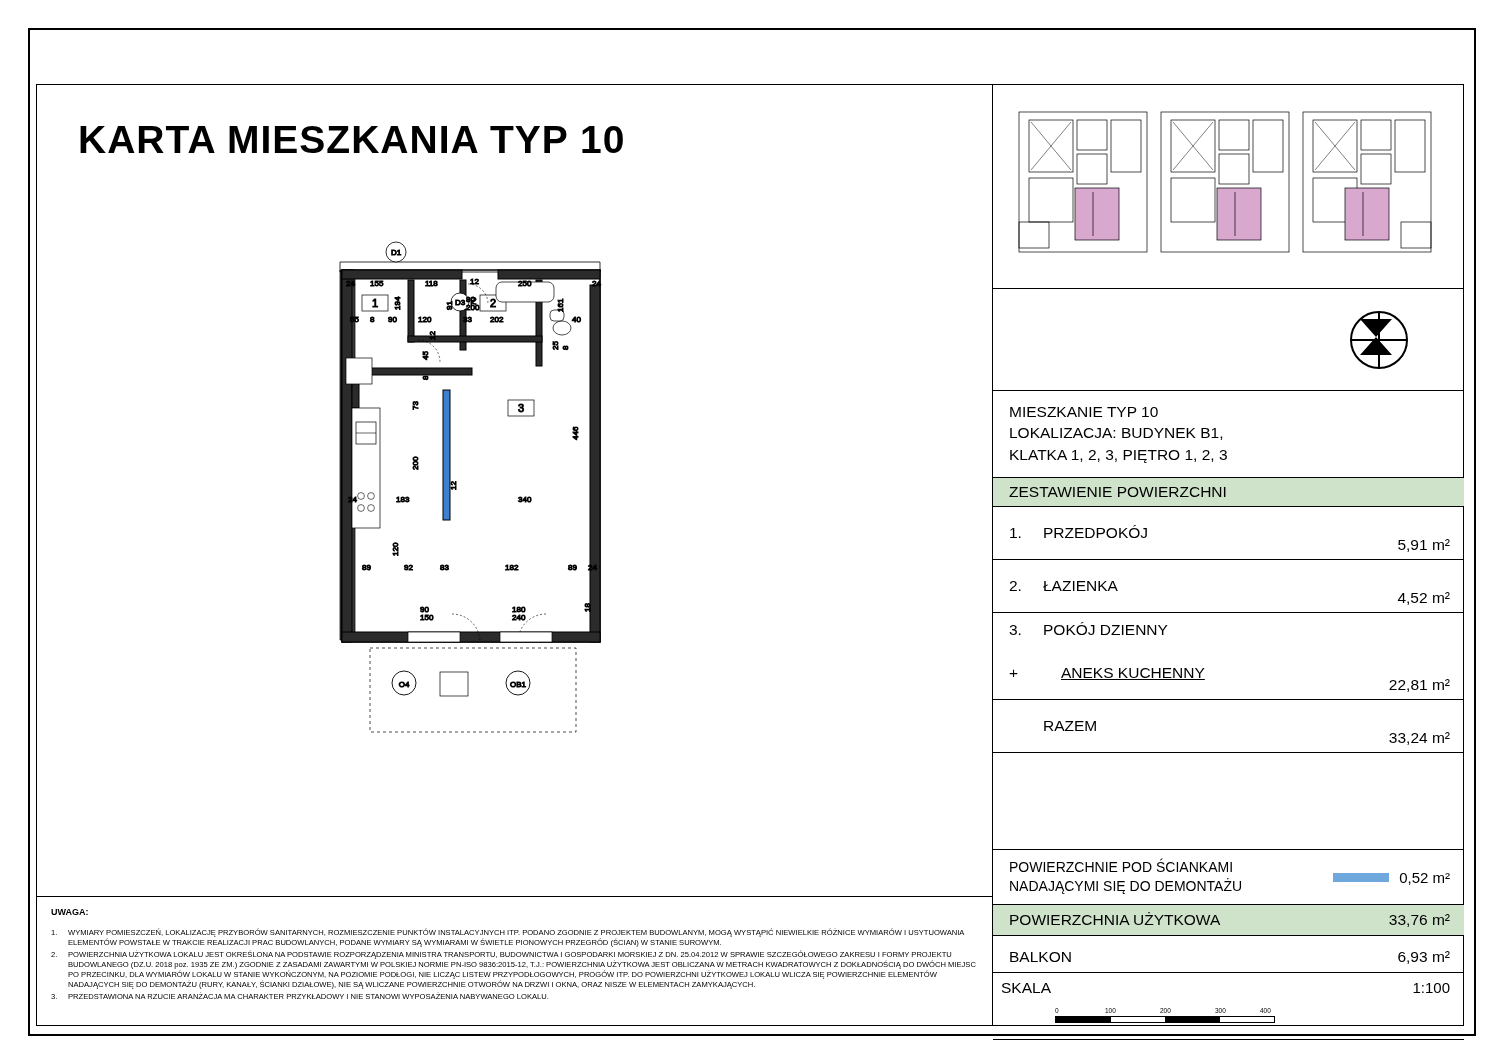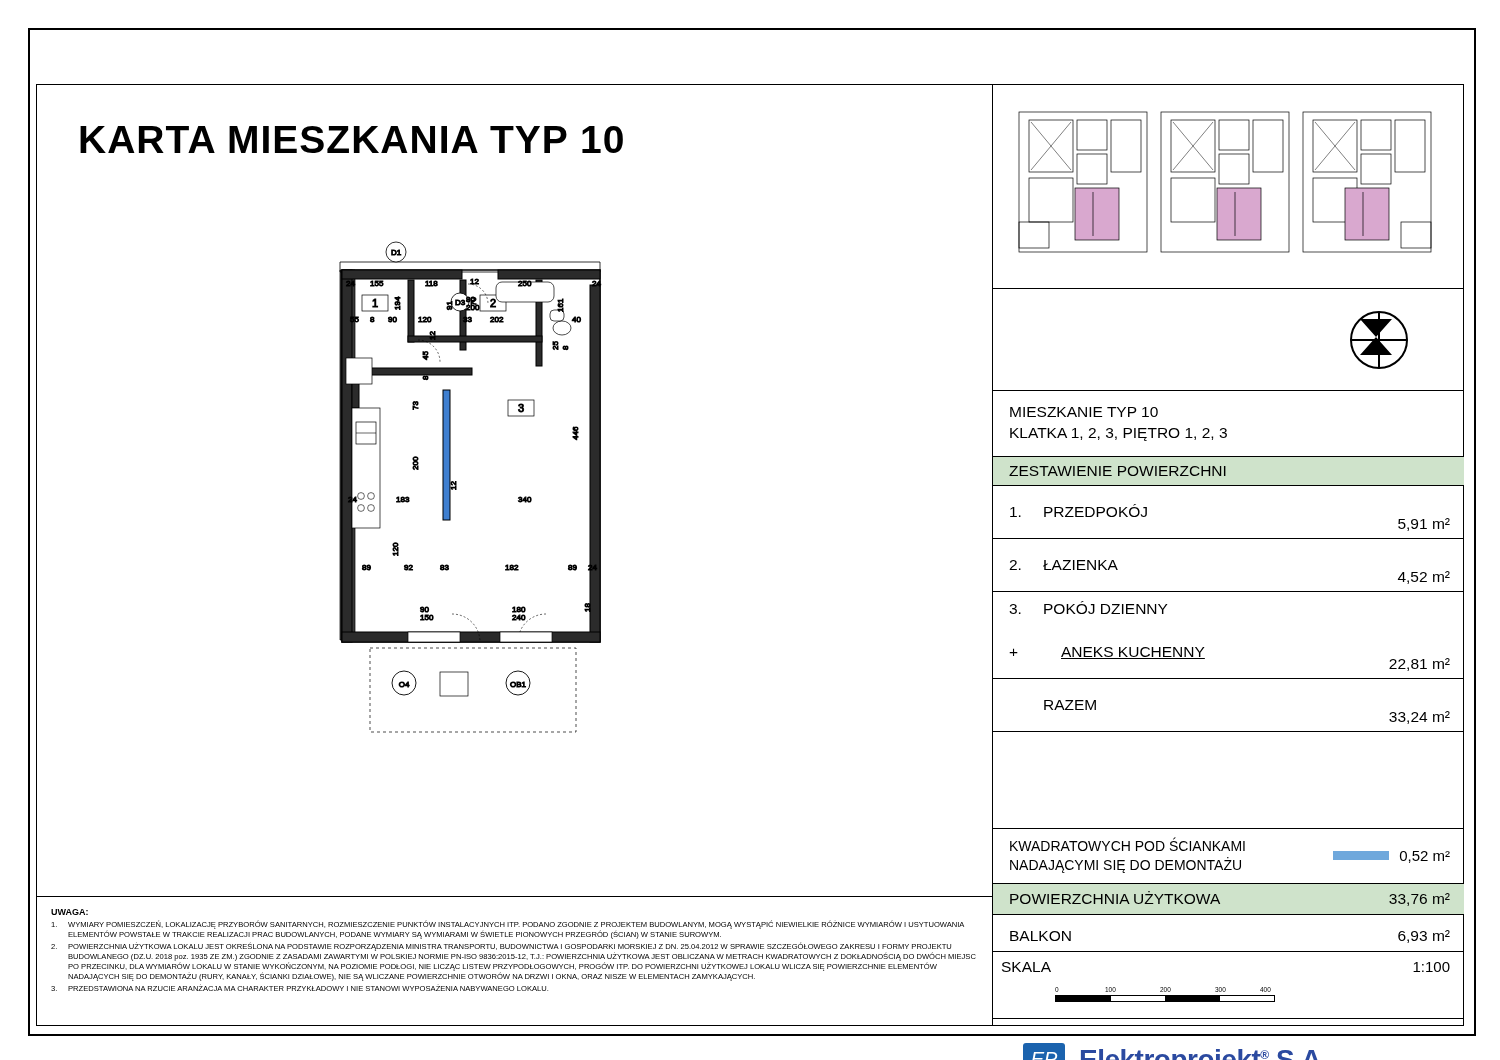--- a/index.html
+++ b/index.html
@@ -7,21 +7,21 @@
   #page{position:relative;width:1500px;height:1060px;background:#fff;}
   .frame{position:absolute;left:28px;top:28px;width:1444px;height:1004px;border:2px solid #000;}
   .inner-frame{position:absolute;left:36px;top:84px;width:1428px;height:942px;border:1px solid #000;box-sizing:border-box;}
 
   
   .left-pane{position:absolute;left:37px;top:85px;width:955px;height:810px;}
   .title{position:absolute;left:78px;top:118px;font-size:39px;font-weight:bold;letter-spacing:1px;}
 
   
   .notes{position:absolute;left:37px;top:896px;width:955px;height:130px;border-top:1px solid #000;box-sizing:border-box;padding:10px 14px;}
-  .notes .uwaga{font-size:9px;font-weight:bold;margin-bottom:3px;}
+  .notes .uwaga{font-size:9px;font-weight:bold;margin-bottom:11px;}
   .notes ol{margin:0;padding:0;list-style:none;}
   .notes li{font-size:7.6px;line-height:1.32;display:flex;gap:5px;margin-bottom:2px;}
   .notes li .num{width:12px;flex:none;text-align:left;}
   .notes li .txt{flex:1;}
 
   
   .right-col{position:absolute;left:992px;top:85px;width:472px;height:941px;border-left:1px solid #000;box-sizing:border-box;}
   .rc-sec{border-bottom:1px solid #000;box-sizing:border-box;position:relative;}
 
   .keyplan{height:204px;padding:6px;display:flex;align-items:center;justify-content:center;}
@@ -267,20 +267,21 @@
       <svg width="74" height="74" viewBox="0 0 74 74" xmlns="http://www.w3.org/2000/svg">
         <circle cx="37" cy="37" r="28" stroke="#000" stroke-width="2" fill="#fff"></circle>
         <line x1="9" y1="37" x2="65" y2="37" stroke="#000" stroke-width="2"></line>
         <line x1="37" y1="9" x2="37" y2="65" stroke="#000" stroke-width="2"></line>
         <polygon points="18,16 50,16 18,52 50,52" fill="#000"></polygon>
       </svg>
     </div>
 
     <div class="rc-sec loc">
       <div>MIESZKANIE TYP 10</div>
+      <div>LOKALIZACJA: BUDYNEK B1,</div>
       <div>KLATKA 1, 2, 3, PIĘTRO 1, 2, 3</div>
     </div>
 
     <div class="zest-head">ZESTAWIENIE POWIERZCHNI</div>
 
     <div class="row">
       <span class="idx">1.</span>
       <span class="nm">PRZEDPOKÓJ</span>
       <span class="val">5,91 m²</span>
     </div>
@@ -302,21 +303,21 @@
     <div class="row">
       <span class="idx"></span>
       <span class="nm">RAZEM</span>
       <span class="val">33,24 m²</span>
     </div>
 
     <div class="gap"></div>
 
     <div class="demont">
       <span class="lbl">
-        <span>KWADRATOWYCH POD ŚCIANKAMI</span><br>
+        <span>POWIERZCHNIE POD ŚCIANKAMI</span><br>
         <span>NADAJĄCYMI SIĘ DO DEMONTAŻU</span>
       </span>
       <span class="swatch" style="background: rgb(111, 168, 220);"></span>
       <span class="val">0,52 m²</span>
     </div>
 
     <div class="uzyt">
       <span class="nm">POWIERZCHNIA UŻYTKOWA</span>
       <span class="val">33,76 m²</span>
     </div>

